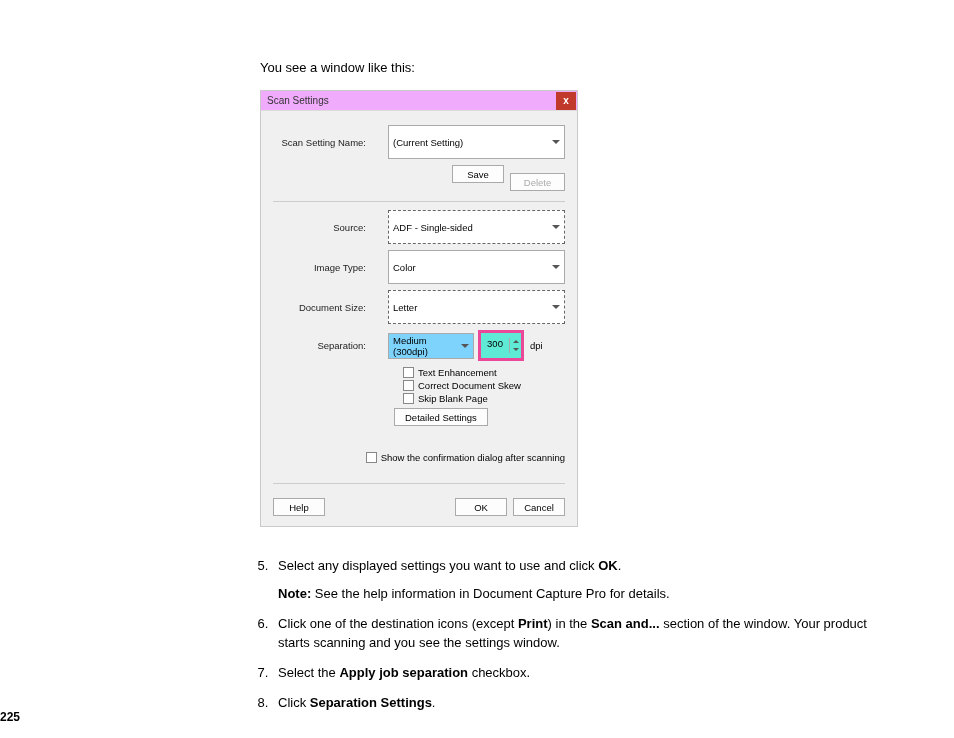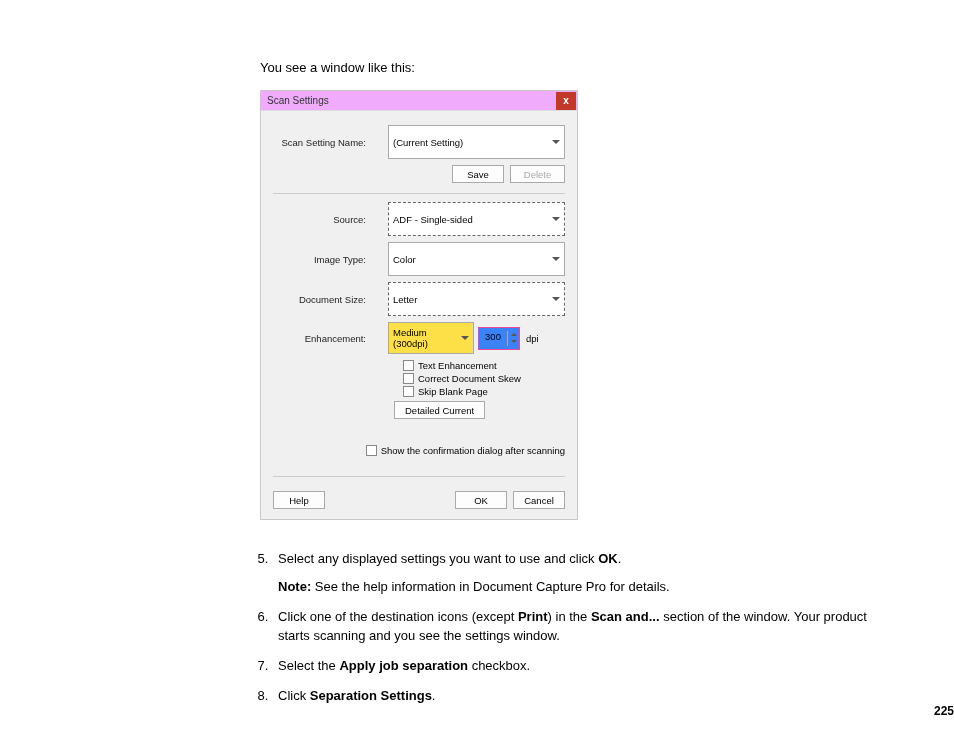--- a/index.html
+++ b/index.html
@@ -71,39 +71,39 @@
     border-top: 4px solid #555;
   }
   .btn {
     height: 18px;
     border: 1px solid #aaa;
     background: #fdfdfd;
     font-size: 9.5px;
     display: inline-flex; align-items: center; justify-content: center;
     padding: 0 10px;
   }
-  .btn.disabled { color: #aaa; }
+  .btn.disabled { color: #aaa; margin-top: 8px; }
   .spacer-row {
     display: flex; justify-content: flex-end;
     gap: 6px;
     margin: 6px 0 10px 0;
     padding-right: 0;
   }
   .hr { border-top: 1px solid #ccc; margin: 4px 0 8px 0; }
   .resolution-row { display: flex; align-items: center; gap: 4px; }
   .res-dd {
-    width: 86px; height: 32px;
-    border: 1px solid #aaa; background: #fde047;
+    width: 86px; height: 26px;
+    border: 1px solid #aaa; background: #7dd3fc;
     display: flex; align-items: center; padding: 0 4px;
     font-size: 9.5px;
   }
   .spinner {
     display: flex; align-items: center;
-    border: 1px solid #ec4899; background: #3b82f6;
-    height: 23px;
+    border: 3px solid #ec4899; background: #5eead4;
+    height: 31px;
   }
   .spinner-val {
     width: 28px; height: 15px; border: none;
     text-align: center; font-size: 9.5px;
   }
   .spinner-btns {
     width: 12px; height: 15px;
     display: flex; flex-direction: column;
     border-left: 1px solid #aaa;
   }
@@ -148,23 +148,23 @@
   ol.steps > li {
     font-size: 13px;
     line-height: 1.4;
     margin-bottom: 12px;
     padding-left: 6px;
   }
   .note-block { margin-top: 10px; }
   .bold { font-weight: bold; }
   .pagenum {
     position: absolute;
-    bottom: 20px;
+    bottom: 14px;
     left: 0; width: 954px;
-    text-align: right;
+    text-align: left;
     font-size: 12px; font-weight: bold;
   }
   .save-wrap { width: 52px; text-align: center; }
   .delete-wrap { width: 55px; }
 </style>
 </head>
 <body>
 
 <div class="page">
 
@@ -211,21 +211,21 @@
       <div class="row">
         <div class="row-label">Document Size:</div>
         <div class="dropdown dashed">
           <span class="dd-text">Letter</span>
           <span class="dd-arrow"></span>
         </div>
       </div>
 
 
       <div class="row">
-        <div class="row-label">Enhancement:</div>
+        <div class="row-label">Separation:</div>
         <div class="resolution-row">
           <div class="res-dd">
             <span class="dd-text">Medium (300dpi)</span>
             <span class="dd-arrow"></span>
           </div>
           <div class="spinner">
             <div class="spinner-val">300</div>
             <div class="spinner-btns">
               <div class="spin-up">
                   <div class="tri-up"></div>
@@ -248,21 +248,21 @@
           <div class="cb"></div>
           <span>Correct Document Skew</span>
         </div>
         <div class="cb-row">
           <div class="cb"></div>
           <span>Skip Blank Page</span>
         </div>
       </div>
 
       <div class="detailbtn-wrap">
-        <div class="btn">Detailed Current</div>
+        <div class="btn">Detailed Settings</div>
       </div>
 
       <div class="confirm-row">
         <div class="cb"></div>
         <span>Show the confirmation dialog after scanning</span>
       </div>
 
       <div class="hr"></div>
 
       <div class="footer-row">

